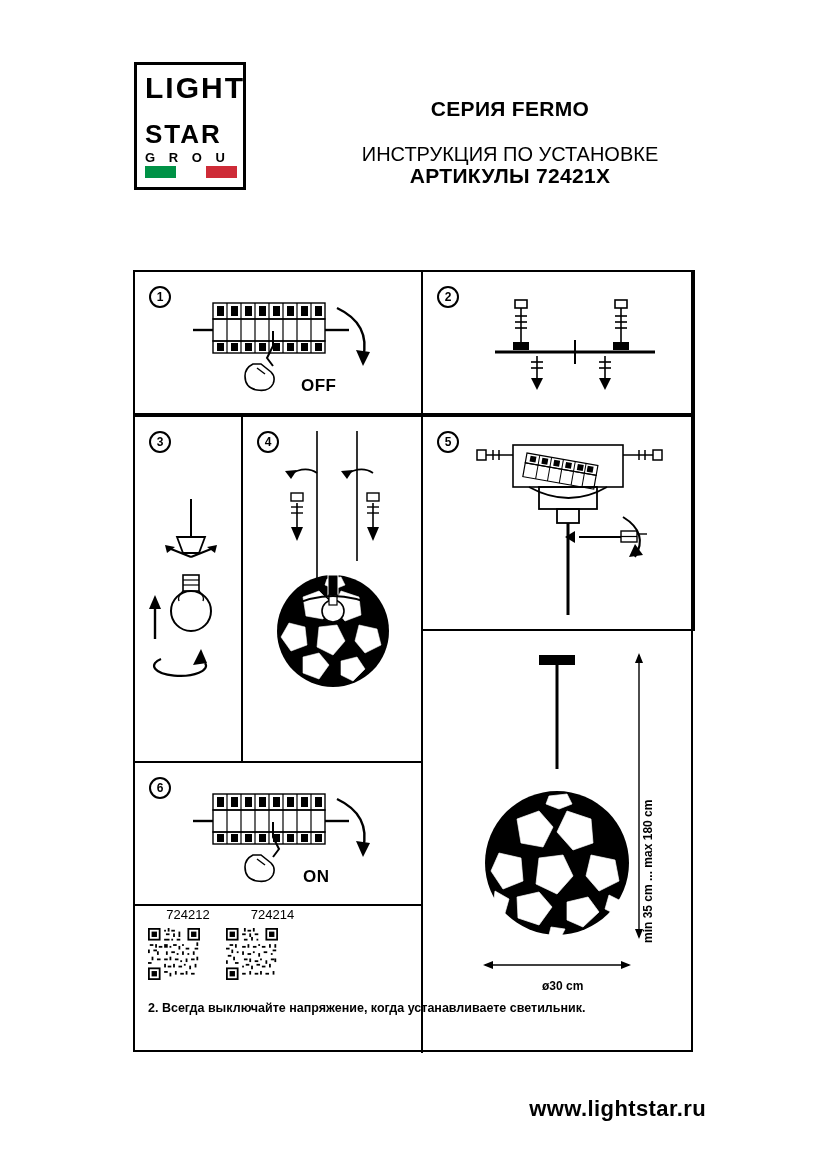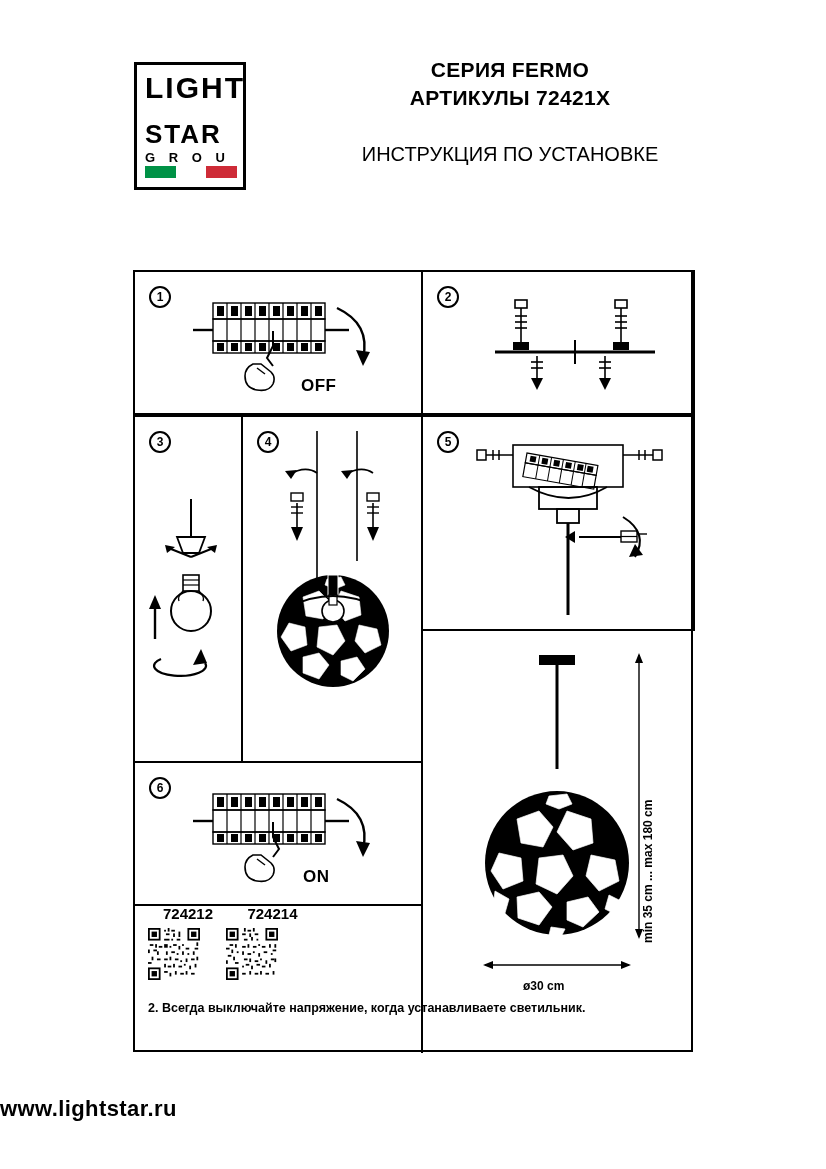--- a/index.html
+++ b/index.html
@@ -77,20 +77,21 @@
     top: 56px;
     width: 500px;
     text-align: center;
   }
   .head-title .l1,
   .head-title .l2 {
     font-size: 21px;
     font-weight: bold;
     line-height: 1.35;
     letter-spacing: 0.3px;
+    margin-top: 39px;
   }
   .head-sub {
     position: absolute;
     left: 260px;
     top: 140px;
     width: 500px;
     text-align: center;
   }
   .head-sub .s1,
   .head-sub .s2 {
@@ -135,22 +136,22 @@
   svg { display: block; }
 
   
   .codes {
     position: absolute;
     left: 148px;
     top: 905px;
     width: 260px;
   }
   .code-label {
-    font-size: 15px;
-    font-weight: bold;
+    font-size: 13px;
+    font-weight: normal;
     display: inline-block;
     width: 80px;
     text-align: center;
   }
   .qr-row {
     margin-top: 5px;
   }
   .qr {
     display: inline-block;
     width: 52px;
@@ -167,40 +168,41 @@
     font-size: 12.5px;
     font-weight: bold;
     line-height: 1.65;
   }
 
   .site {
     position: absolute;
     left: 0;
     top: 1096px;
     width: 706px;
-    text-align: left;
+    text-align: right;
     font-size: 22px;
     font-weight: bold;
     letter-spacing: 0.4px;
   }
 
   
   .vtext {
     position: absolute;
     font-size: 12px;
     font-weight: bold;
     transform: rotate(-90deg);
     transform-origin: left top;
     white-space: nowrap;
   }
   .htext {
     position: absolute;
     font-size: 12px;
     font-weight: bold;
     white-space: nowrap;
+    margin-left: 19px;
   }
 </style>
 </head>
 <body>
 
 <div class="header">
 
   <div class="logo-box">
     <div class="logo-text">
       <div class="logo-light">LIGHT</div>

